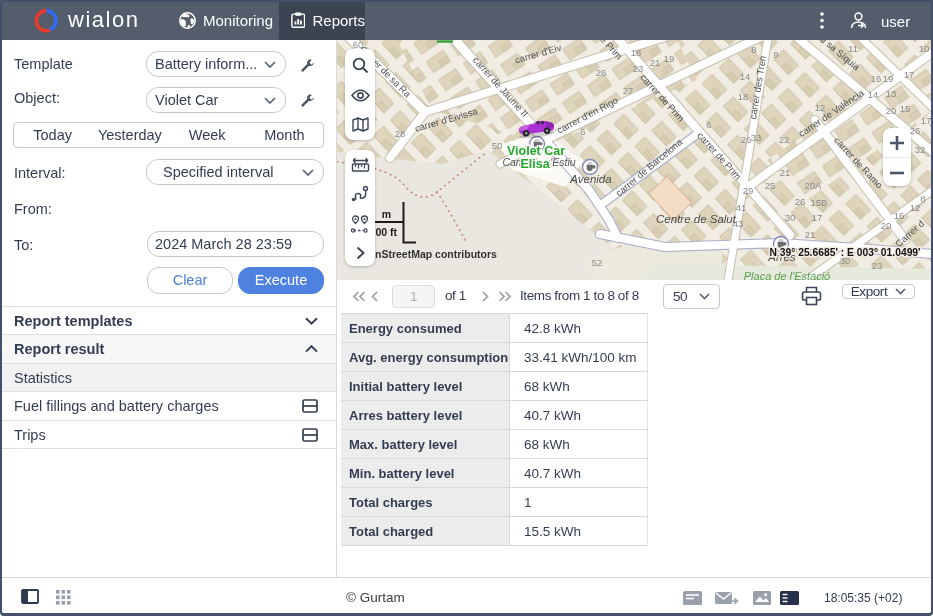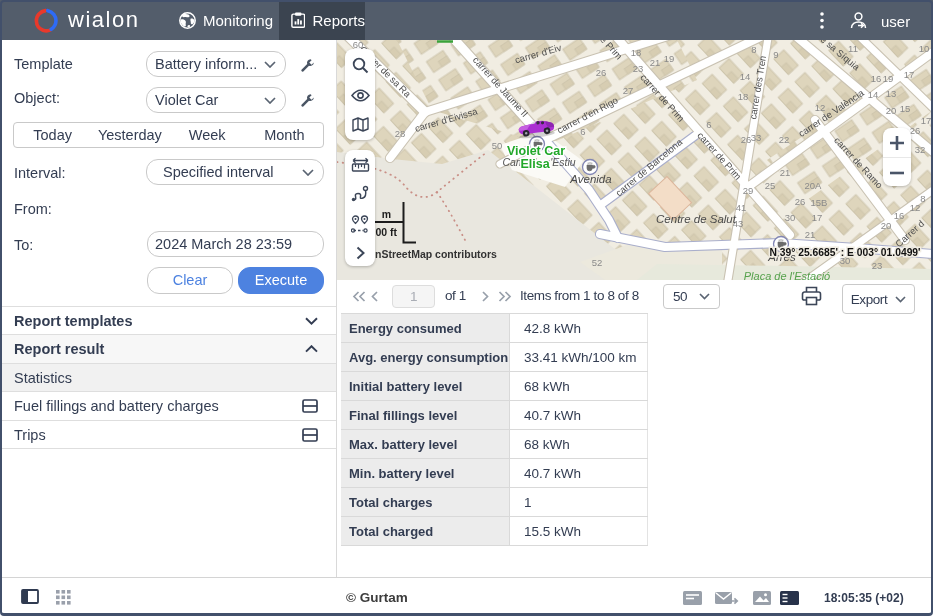--- a/index.html
+++ b/index.html
@@ -26,27 +26,27 @@
 .seg div { flex:1; text-align:center; line-height:24px; }
 .btn { position:absolute; height:27px; border-radius:12px; font-size:14.5px; text-align:center; line-height:25px; }
 .wrench { position:absolute; left:300px; }
 .secrow { position:absolute; left:0; width:336px; height:29px; display:flex; align-items:center; padding-left:14px; font-size:14.5px; border-top:1px solid #dedede; }
 .secrow.b { font-weight:bold; }
 .secrow .ricon { position:absolute; right:18px; }
 
 .pagbar { position:absolute; left:337px; top:280px; width:596px; height:33px; background:#fff; font-size:13.5px; letter-spacing:-0.4px; color:#333d52; }
 .pginput { width:43px; height:23px; border:1px solid #ddd; border-radius:4px; background:#f5f5f5; color:#a9adb5; text-align:center; line-height:21px; font-size:13.5px; }
 .pgsel { height:25px; border:1px solid #c9c9c9; border-radius:4px; display:flex; align-items:center; padding:0 9px; }
-.exportbtn { position:absolute; left:505px; top:4px; width:73px; font-size:13.5px; height:30px; border:1px solid #c9c9c9; border-radius:4px; display:flex; align-items:center; justify-content:center; }
+.exportbtn { position:absolute; left:505px; top:4px; width:73px; font-size:13.5px; height:15px; border:1px solid #c9c9c9; border-radius:4px; display:flex; align-items:center; justify-content:center; }
 .tbl { position:absolute; left:341px; top:313px; width:307px; font-size:13.5px; color:#333d52; border-bottom:1px solid #d9d9d9; }
 .tbl .row { display:flex; height:29px; border-top:1px solid #d9d9d9; }
 .tbl .c1 { width:169px; background:#ececec; font-weight:bold; display:flex; align-items:center; padding-left:8px; border-right:1px solid #d9d9d9; white-space:nowrap; font-size:13px; overflow:hidden; }
 .tbl .c2 { flex:1; display:flex; align-items:center; padding-left:14px; border-right:1px solid #e3e3e3; }
 
-.bottombar { position:absolute; left:0; top:577px; width:933px; height:39px; background:#fff; border-top:1px solid #d4d4d4;font-weight:bold; }
+.bottombar { position:absolute; left:0; top:577px; width:933px; height:39px; background:#fff; border-top:1px solid #d4d4d4; }
 .copyright { position:absolute; left:346px; top:12px; font-size:13.5px; color:#3c3c3c; }
 .clock { position:absolute; left:824px; top:13px; font-size:12px; color:#333d52; }
 
 .map { position:absolute; left:337px; top:40px; width:596px; height:240px; overflow:hidden; background:#f1ede3; }
 .mappanel { position:absolute; width:30px; background:#fff; border-radius:8px; box-shadow:0 1px 3px rgba(0,0,0,.25); display:flex; flex-direction:column; align-items:center; }
 .mp1 { left:8px; top:9px; height:91px; justify-content:space-around; }
 .mp2 { left:8px; top:110px; height:116px; justify-content:space-around; }
 .zoomctl { position:absolute; left:546px; top:88px; width:28px; height:58px; background:#fff; border-radius:8px; box-shadow:0 1px 3px rgba(0,0,0,.25); }
 .zoomctl .zline { position:absolute; left:0; top:29px; width:28px; height:1px; background:#e8e8e8; }
 .attrib { position:absolute; left:38px; top:208px; font-size:10.5px; font-weight:bold; color:#333; }
@@ -414,21 +414,21 @@
     </div>
   <div class="row">
       <div class="c1">Avg. energy consumption</div>
       <div class="c2">33.41 kWh/100 km</div>
     </div>
   <div class="row">
       <div class="c1">Initial battery level</div>
       <div class="c2">68 kWh</div>
     </div>
   <div class="row">
-      <div class="c1">Final fillings level</div>
+      <div class="c1">Arres battery level</div>
       <div class="c2">40.7 kWh</div>
     </div>
   <div class="row">
       <div class="c1">Max. battery level</div>
       <div class="c2">68 kWh</div>
     </div>
   <div class="row">
       <div class="c1">Min. battery level</div>
       <div class="c2">40.7 kWh</div>
     </div>

